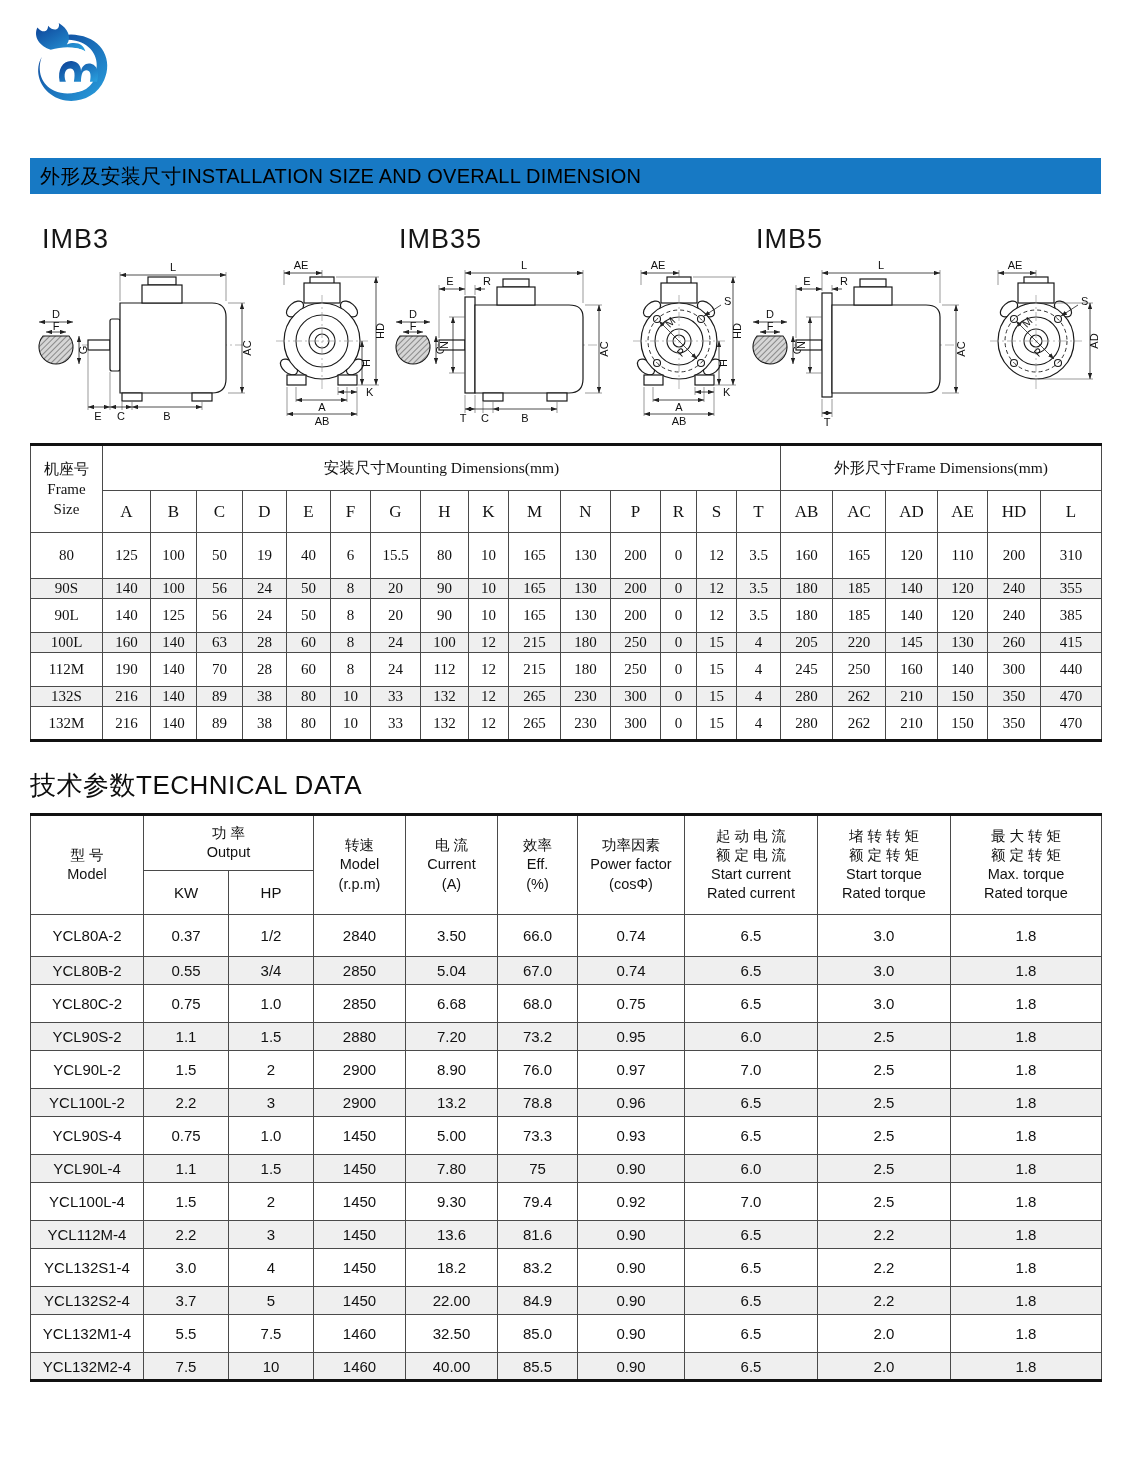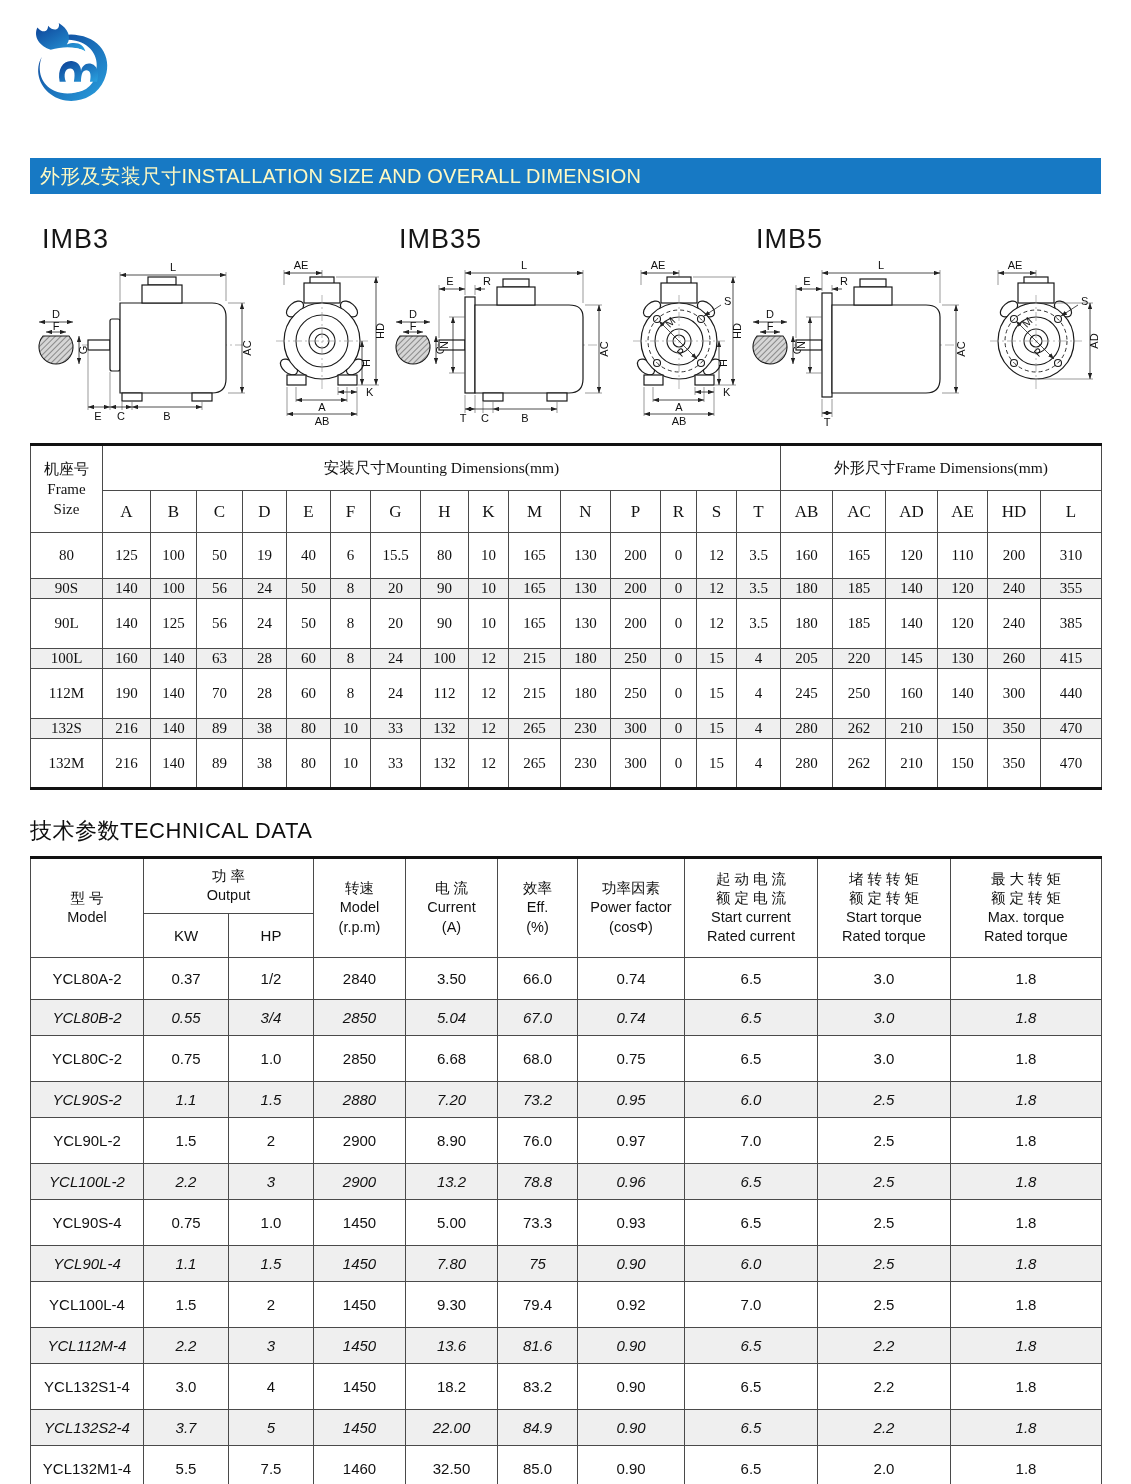--- a/index.html
+++ b/index.html
@@ -11,21 +11,21 @@
   }
   .page { width:1131px; height:1484px; padding:12px 30px 0 30px; position:relative; }
 
   
   .brand { display:flex; align-items:center; height:104px; margin-left:-6px; }
   .brand-text { margin-left:10px; }
   .brand-cn { font-size:46px; font-weight:bold; letter-spacing:9px; color:#0d0d0d; line-height:1.1; }
   .brand-en { font-size:20px; font-weight:bold; letter-spacing:2.6px; color:#0d0d0d; margin-top:2px; }
 
   
-  .banner { margin-top:42px; height:36px; background:#1779c4; color:#fef9c3;
+  .banner { margin-top:42px; height:36px; background:#1779c4; color:#000000;
     font-size:20px; line-height:36px; padding-left:10px; letter-spacing:0.2px; }
 
   
   .diagrams { margin-top:30px; display:flex; width:1071px; }
   .diag { width:357px; }
   .diag figcaption { font-size:27px; color:#151515; letter-spacing:1px; margin:0 0 4px 12px; }
   svg.dwg { display:block; width:357px; height:170px; }
   svg .out  { stroke:#1a1a1a; stroke-width:1.2; fill:#fff; }
   svg .outn { stroke:#1a1a1a; stroke-width:1.1; fill:none; }
   svg .dash { stroke:#1a1a1a; stroke-width:0.9; fill:none; stroke-dasharray:4 3; }
@@ -40,33 +40,33 @@
           border-top:3px solid #111; border-bottom:3px solid #111; }
   th,td { border:1px solid #4a4a4a; text-align:center; vertical-align:middle;
           padding:0; font-weight:normal; font-size:15px; overflow:hidden; }
   .t1 { margin-top:14px;font-family:Liberation Serif, serif; }
   .t1 thead tr.grp-row { height:46px; }
   .t1 thead tr.col-row { height:42px; }
   .t1 .grp-head { font-size:15.5px; }
   .t1 .dimcol { font-size:17px; }
   .t1 .frame-head div { line-height:1.35; font-size:15px; }
   .t1 tr.r-first { height:46px; }
-  .t1 tr.r-tall  { height:50px; }
+  .t1 tr.r-tall  { height:34px; }
   tr.r-short { height:20px; background:#efefef; }
   .framecell { font-size:15px; }
 
-  .tech-heading { margin-top:26px; font-size:22px; font-weight:normal; color:#0d0d0d; letter-spacing:0.5px; }
+  .tech-heading { margin-top:26px; font-size:26px; font-weight:normal; color:#0d0d0d; letter-spacing:0.5px; }
 
   .t2 { margin-top:10px; }
   .t2 thead tr.h1 { height:56px; }
   .t2 thead tr.h2 { height:44px; }
   .t2 thead div { line-height:1.32; font-size:14.5px; }
   .t2 tr.t-first { height:42px; }
-  .t2 tr.t-tall  { height:46px; }
-  .t2 tr.r-short { height:36px;font-style:italic; }
+  .t2 tr.t-tall  { height:38px; }
+  .t2 tr.r-short { height:28px; }
 </style>
 </head>
 <body>
 
 <div class="page">
 
   <header class="brand">
     <svg width="98" height="96" viewBox="0 0 110 100">
       <defs>
         <linearGradient id="lgA" x1="0" y1="0" x2="1" y2="1">

